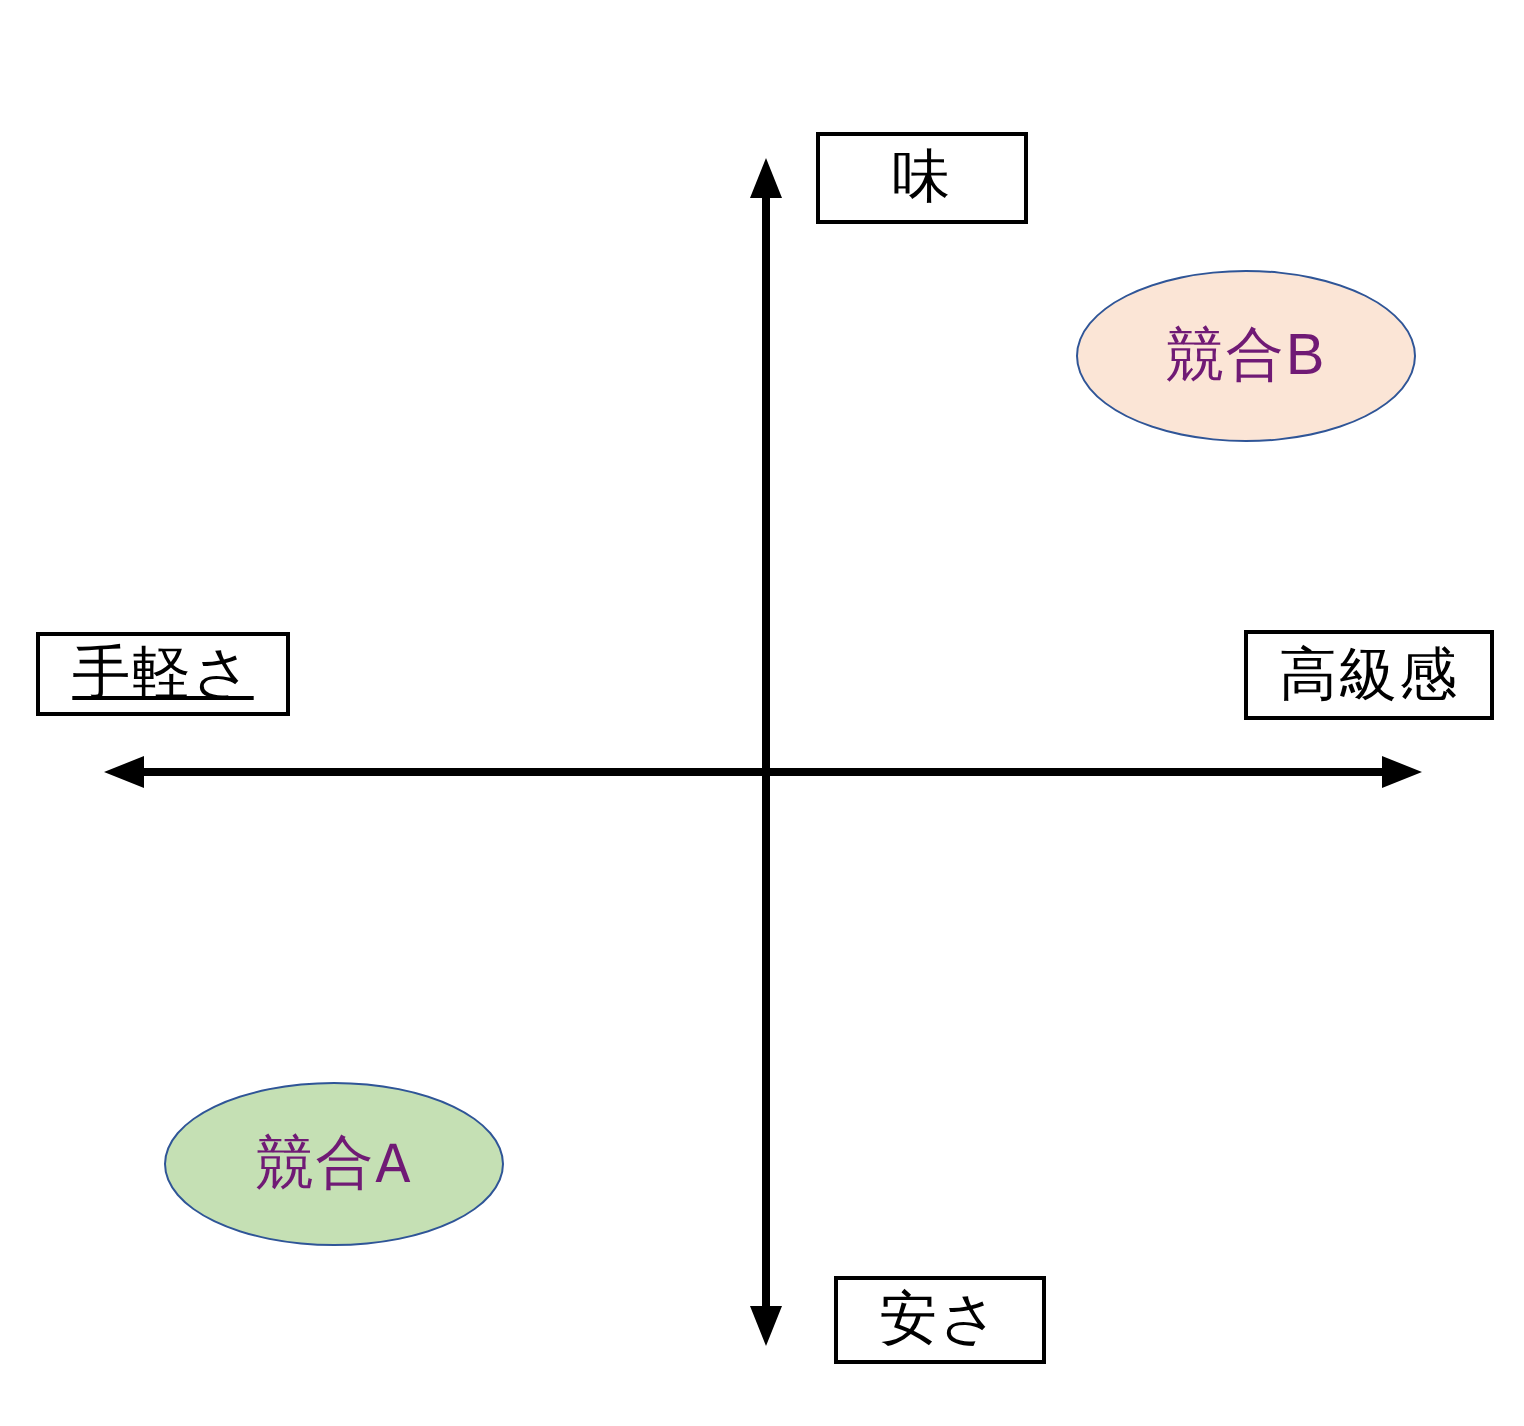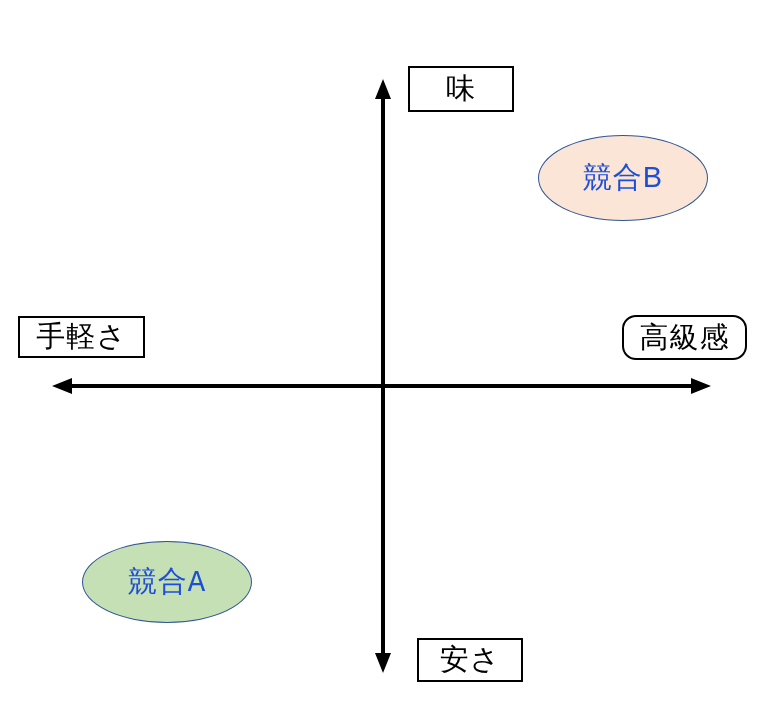--- a/index.html
+++ b/index.html
@@ -29,33 +29,33 @@
     background: #ffffff;
     display: flex;
     align-items: center;
     justify-content: center;
     font-size: 29px;
     color: #000000;
     letter-spacing: 1px;
     white-space: nowrap;
   }
   .axis-box-top    { left: 408px; top: 66px;  width: 106px; height: 46px; }
-  .axis-box-left   { left: 18px;  top: 316px; width: 127px; height: 42px; }
-  .axis-box-right  { left: 622px; top: 315px; width: 125px; height: 45px; border-radius: 14px; }
+  .axis-box-left   { left: 18px;  top: 316px; width: 127px; height: 42px; text-decoration: underline; }
+  .axis-box-right  { left: 622px; top: 315px; width: 125px; height: 45px; }
   .axis-box-bottom { left: 417px; top: 638px; width: 106px; height: 44px; }
   .entity-ellipse {
     position: absolute;
     box-sizing: border-box;
     border-radius: 50%;
     border: 1.5px solid #2f5597;
     display: flex;
     align-items: center;
     justify-content: center;
     font-size: 29px;
-    color: #1d4ed8;
+    color: #701a75;
     letter-spacing: 1px;
     white-space: nowrap;
   }
   .entity-own          { left: 192px; top: 169px; width: 168px; height: 84px; }
   .entity-competitor-b { left: 538px; top: 135px; width: 170px; height: 86px; }
   .entity-competitor-a { left: 82px;  top: 541px; width: 170px; height: 82px; }
 </style>
 </head>
 <body>
 

